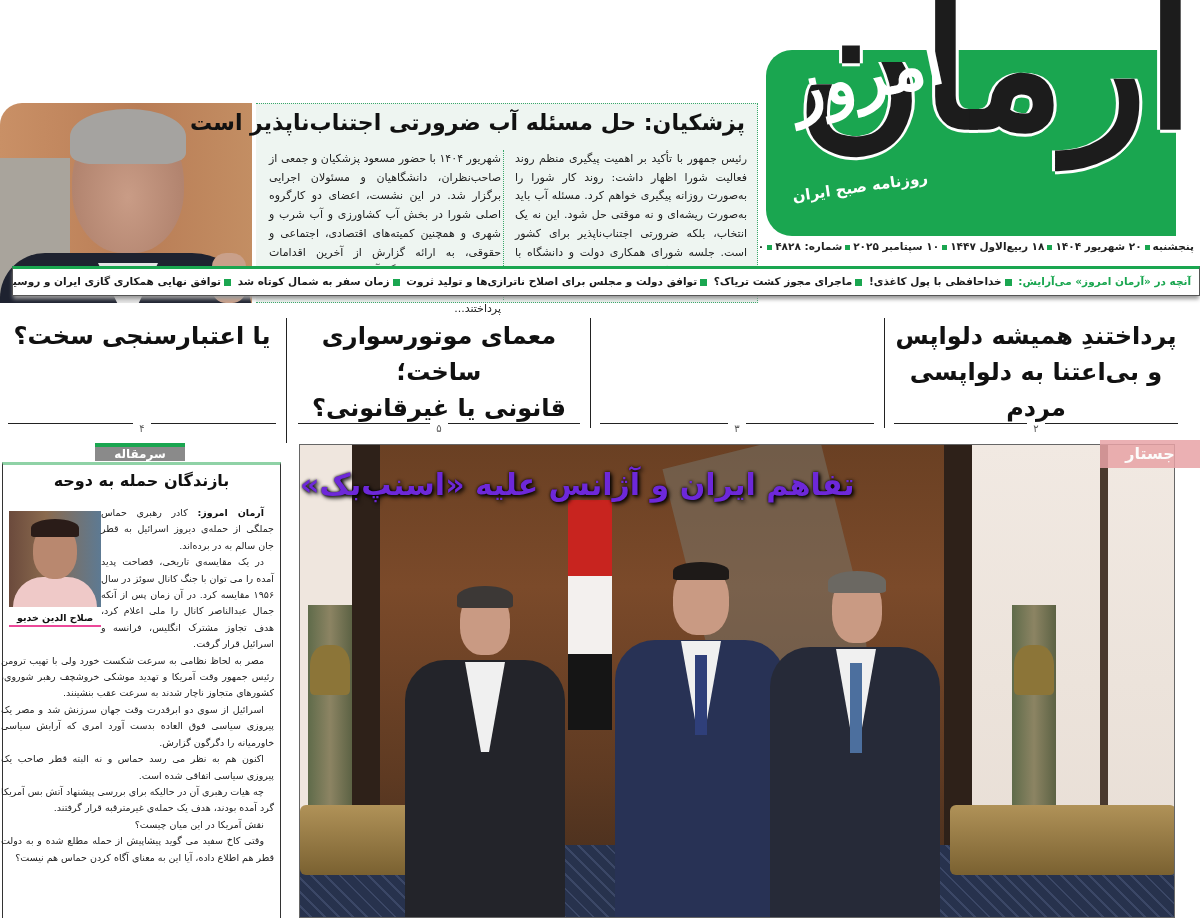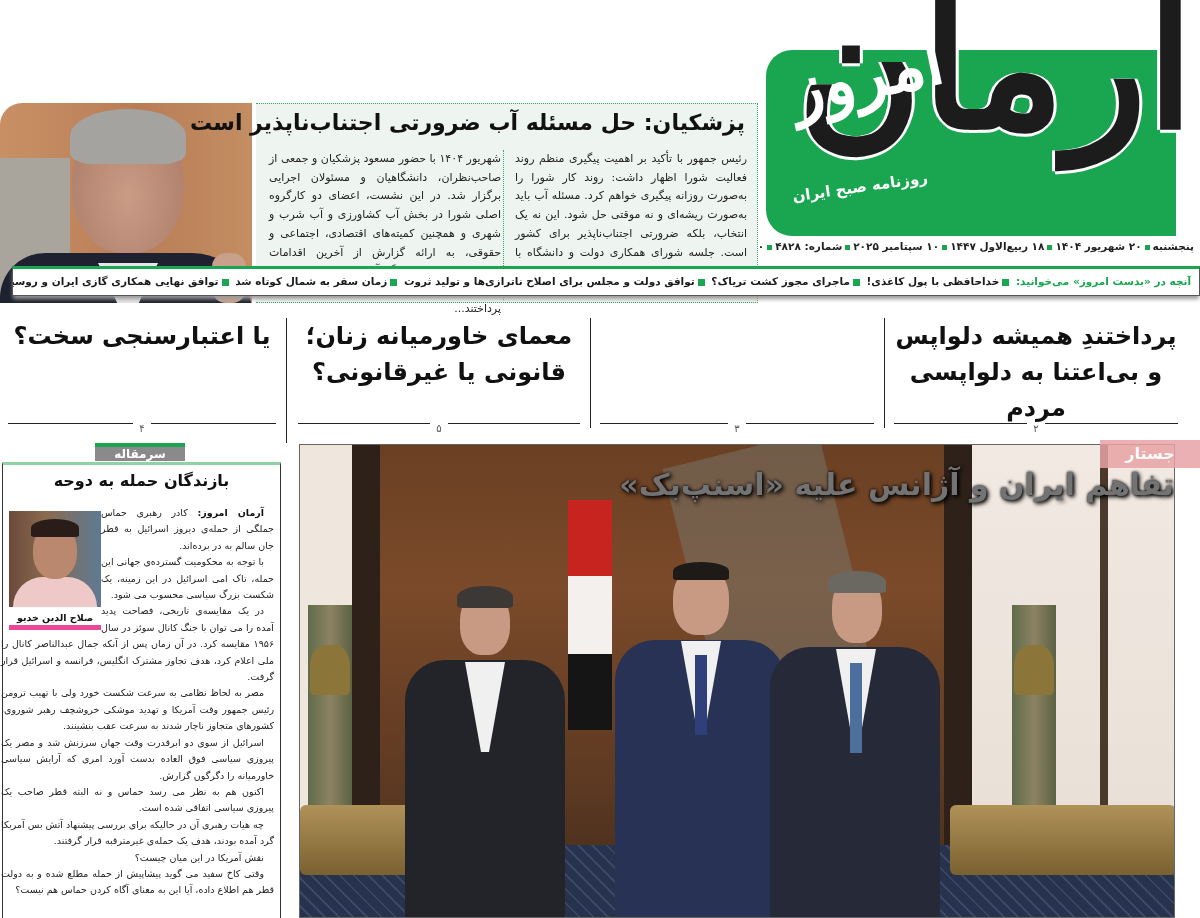--- a/index.html
+++ b/index.html
@@ -50,21 +50,21 @@
 
   
   .editorial { position: absolute; left: 0; top: 443px; width: 283px; height: 475px; }
   .ed-label { position: absolute; left: 95px; top: 0; width: 90px; height: 18px; background: #8a8a8a; border-top: 4px solid #1aa650; color: #fff; font-size: 12px; font-weight: bold; text-align: center; line-height: 14px; }
   .ed-box { position: absolute; left: 2px; top: 19px; width: 279px; height: 460px; border-top: 3px solid #8fd2a6; border-left: 1px solid #333; border-right: 1px solid #333; }
   .ed-title { position: absolute; right: 0; left: 0; top: 6px; text-align: center; font-size: 16px; font-weight: bold; color: #111; }
   .ed-photo { position: absolute; left: 6px; top: 46px; width: 92px; height: 96px; background: linear-gradient(90deg, #6b4a3c 0%, #8a6a4e 40%, #5d7a93 100%); overflow: hidden; }
   .ed-photo .face { position: absolute; left: 24px; top: 12px; width: 44px; height: 56px; border-radius: 48% 48% 45% 45%; background: #b9886f; }
   .ed-photo .hair2 { position: absolute; left: 22px; top: 8px; width: 48px; height: 18px; border-radius: 50% 50% 10% 10%; background: #2a1c18; }
   .ed-photo .shirt2 { position: absolute; left: 4px; top: 66px; width: 84px; height: 40px; border-radius: 30px 30px 0 0; background: #efc9c8; }
-  .ed-caption { position: absolute; left: 6px; top: 147px; width: 92px; text-align: center; font-size: 9.5px; font-weight: bold; color: #111; border-bottom: 5px solid #ec4899; padding-bottom: 2px; }
+  .ed-caption { position: absolute; left: 6px; top: 147px; width: 92px; text-align: center; font-size: 9.5px; font-weight: bold; color: #111; border-bottom: 2px solid #ec4899; padding-bottom: 2px; }
   .ed-body { position: absolute; right: 6px; top: 40px; width: 273px; font-size: 9.5px; line-height: 16.4px; text-align: justify; color: #222; }
   .ed-body p { text-indent: 10px; }
   .ed-body .float-space { float: left; width: 100px; height: 128px; }
   .ed-body strong { font-weight: bold; color: #111; }
 
   
   .main-photo { position: absolute; left: 299px; top: 444px; width: 876px; height: 474px; background: #efe6de; border: 1px solid #666; overflow: hidden; }
   .mp-tapestry { position: absolute; left: 52px; top: 0; width: 620px; height: 474px; background: linear-gradient(180deg, #6a4023 0%, #7b4a2a 30%, #5e3a22 70%, #3f2a1c 100%); }
   .mp-tap-border { position: absolute; left: 52px; top: 0; width: 620px; height: 474px; border-left: 28px solid #2e2119; border-right: 28px solid #2e2119; }
   .mp-tap-shape { position: absolute; left: 400px; top: 0; width: 160px; height: 330px; background: rgba(120,120,110,0.5); border-radius: 0 0 60% 60%; transform: rotate(-14deg); }
@@ -97,21 +97,21 @@
   .p2 .hair3 { position: absolute; left: 58px; top: -3px; width: 56px; height: 18px; border-radius: 50% 50% 10% 10%; background: #1e1a18; }
   .p2 .body3 { left: 0; top: 75px; width: 170px; height: 280px; background: #283255; }
   .p2 .shirt3 { left: 66px; top: 76px; width: 40px; height: 90px; }
   .p2 .tie { left: 80px; top: 90px; width: 12px; height: 80px; }
   .p3 { left: 470px; top: 130px; width: 170px; height: 344px; }
   .p3 .face3 { left: 62px; top: 0; width: 50px; height: 68px; }
   .p3 .hair3 { position: absolute; left: 58px; top: -4px; width: 58px; height: 22px; border-radius: 50% 50% 10% 10%; background: #6b6862; }
   .p3 .body3 { left: 0; top: 72px; width: 170px; height: 272px; background: #262a38; }
   .p3 .shirt3 { left: 66px; top: 74px; width: 40px; height: 90px; }
   .p3 .tie { left: 80px; top: 88px; width: 12px; height: 90px; background: #4c6f9e; }
-  .mp-headline { position: absolute; left: 0; right: 0; top: 22px; text-align: right; font-size: 30px; font-weight: bold; color: #737373; text-shadow: 0 0 3px #000, 2px 2px 4px #000; letter-spacing: -0.5px; white-space: nowrap; }
+  .mp-headline { position: absolute; left: 0; right: 9px; top: 22px; text-align: left; font-size: 30px; font-weight: bold; color: #6d28d9; text-shadow: 0 0 3px #000, 2px 2px 4px #000; letter-spacing: -0.5px; white-space: nowrap; }
   .mp-rightwall { position: absolute; left: 672px; top: 0; width: 204px; height: 474px; background: linear-gradient(180deg, #f1e9e2, #e7ddd4); }
   .mp-rightwall-inner { position: absolute; left: 800px; top: 0; width: 8px; height: 474px; background: #4a3a2e; }
 
   .section-tag { position: absolute; left: 1100px; top: 440px; width: 100px; height: 28px; background: #e8a3a6; opacity: 0.85; color: #ffffff; font-size: 16px; font-weight: bold; text-align: center; line-height: 28px; letter-spacing: 6px; }
 </style>
 </head>
 <body>
 
 <div class="masthead">
   <div class="mast-green"></div>
@@ -136,21 +136,21 @@
   <div class="top-box">
     <div class="top-headline">پزشکیان: حل مسئله آب ضرورتی اجتناب‌ناپذیر است</div>
     <div class="top-col c1">رئیس جمهور با تأکید بر اهمیت پیگیری منظم روند فعالیت شورا اظهار داشت: روند کار شورا را به‌صورت روزانه پیگیری خواهم کرد. مسئله آب باید به‌صورت ریشه‌ای و نه موقتی حل شود. این نه یک انتخاب، بلکه ضرورتی اجتناب‌ناپذیر برای کشور است. جلسه شورای همکاری دولت و دانشگاه با هدف بررسی راهکارهای علمی و اجرایی برای حل معضل آب در کشور، بعد از ظهر روز سه شنبه ۱۸</div>
     <div class="col-divider"></div>
     <div class="top-col c2">شهریور ۱۴۰۴ با حضور مسعود پزشکیان و جمعی از صاحب‌نظران، دانشگاهیان و مسئولان اجرایی برگزار شد. در این نشست، اعضای دو کارگروه اصلی شورا در بخش آب کشاورزی و آب شرب و شهری و همچنین کمیته‌های اقتصادی، اجتماعی و حقوقی، به ارائه گزارش از آخرین اقدامات انجام‌شده در راستای گردآوری اطلاعات و تدوین راهکارهای عملیاتی برای عبور از بحران آبی کشور پرداختند...</div>
     <div class="page-badge">۲</div>
   </div>
 </div>
 
 <div class="ticker">
-  <span class="lead">آنچه در «بدست امروز» می‌خوانید:</span>
+  <span class="lead">آنچه در «آرمان امروز» می‌آرایش:</span>
   <span class="sq"></span><span>خداحافظی با پول کاغذی!</span>
   <span class="sq"></span><span>ماجرای مجوز کشت تریاک؟</span>
   <span class="sq"></span><span>توافق دولت و مجلس برای اصلاح ناترازی‌ها و تولید ثروت</span>
   <span class="sq"></span><span>زمان سفر به شمال کوتاه شد</span>
   <span class="sq"></span><span>توافق نهایی همکاری گازی ایران و روسیه</span>
   
 </div>
 
 <div class="head-row">
   <div class="head-cell" style="left:886px;width:300px;">
@@ -162,21 +162,21 @@
   </div>
   <div class="vrule" style="left:884px;"></div>
 
   <div class="head-cell" style="left:592px;width:290px;">
     <div class="pg"><span>۳</span></div>
   </div>
   <div class="vrule" style="left:590px;"></div>
 
   <div class="head-cell" style="left:290px;width:298px;">
     <div class="h">
-      <div>معمای خاورمیانه زنان؛</div>
+      <div>معمای موتورسواری ساخت؛</div>
       <div>قانونی یا غیرقانونی؟</div>
     </div>
     <div class="pg"><span>۵</span></div>
   </div>
   <div class="vrule" style="left:286px;height:125px;"></div>
 
   <div class="head-cell" style="left:0;width:284px;">
     <div class="h">
       <div>یا اعتبارسنجی سخت؟</div>
     </div>
@@ -190,21 +190,20 @@
     <div class="ed-title">بازندگان حمله به دوحه</div>
     <div class="ed-photo">
       <div class="shirt2"></div>
       <div class="face"></div>
       <div class="hair2"></div>
     </div>
     <div class="ed-caption">صلاح الدین خدیو</div>
     <div class="ed-body">
       <div class="float-space"></div>
       <p><strong>آرمان امروز:</strong> <span>کادر رهبری حماس جملگی از حمله‌ی دیروز اسرائیل به قطر جان سالم به در برده‌اند.</span></p>
-      <p>با توجه به محکومیت گسترده‌ی جهانی این حمله، تاک امی اسرائیل در این زمینه، یک شکست بزرگ سیاسی محسوب می شود.</p>
       <p>در یک مقایسه‌ی تاریخی، فصاحت پدید آمده را می توان با جنگ کانال سوئز در سال ۱۹۵۶ مقایسه کرد. در آن زمان پس از آنکه جمال عبدالناصر کانال را ملی اعلام کرد، هدف تجاوز مشترک انگلیس، فرانسه و اسرائیل قرار گرفت.</p>
       <p>مصر به لحاظ نظامی به سرعت شکست خورد ولی با تهیب ترومن رئیس جمهور وقت آمریکا و تهدید موشکی خروشچف رهبر شوروی، کشورهای متجاوز ناچار شدند به سرعت عقب بنشینند.</p>
       <p>اسرائیل از سوی دو ابرقدرت وقت جهان سرزنش شد و مصر یک پیروزی سیاسی فوق العاده بدست آورد امری که آرایش سیاسی خاورمیانه را دگرگون گزارش.</p>
       <p>اکنون هم به نظر می رسد حماس و نه البته قطر صاحب یک پیروزی سیاسی اتفاقی شده است.</p>
       <p>چه هیات رهبری آن در حالیکه برای بررسی پیشنهاد آتش بس آمریکا گرد آمده بودند، هدف یک حمله‌ی غیرمترقبه قرار گرفتند.</p>
       <p>نقش آمریکا در این میان چیست؟</p>
       <p>وقتی کاخ سفید می گوید پیشاپیش از حمله مطلع شده و به دولت قطر هم اطلاع داده، آیا این به معنای آگاه کردن حماس هم نیست؟</p>
     </div>
   </div>
 </div>

